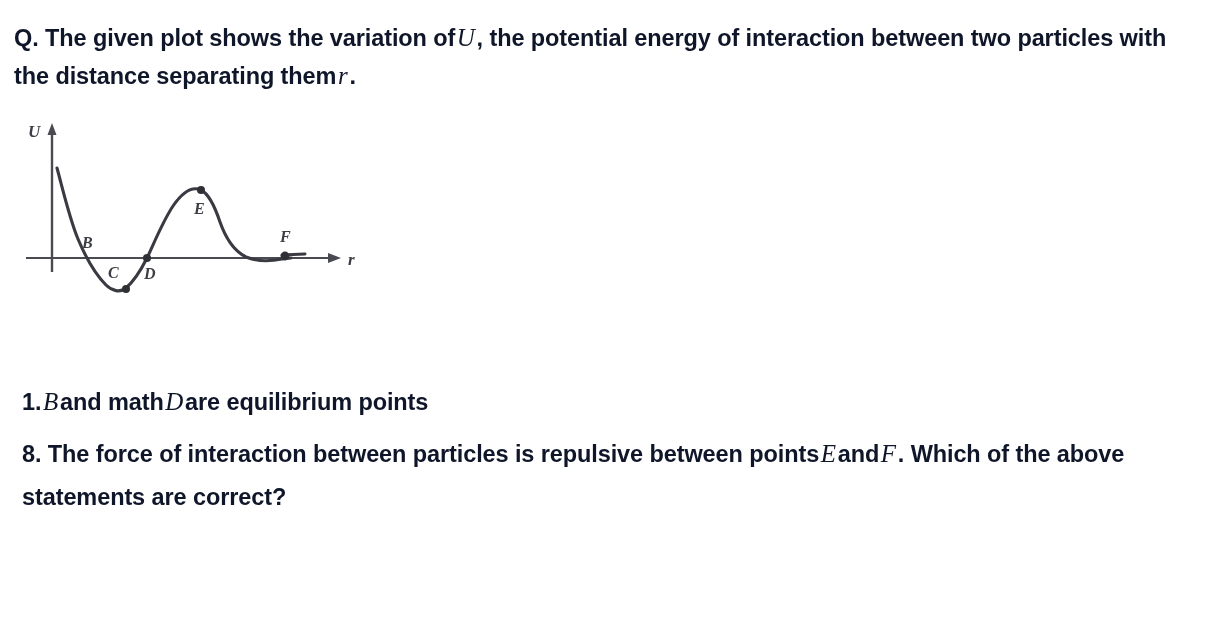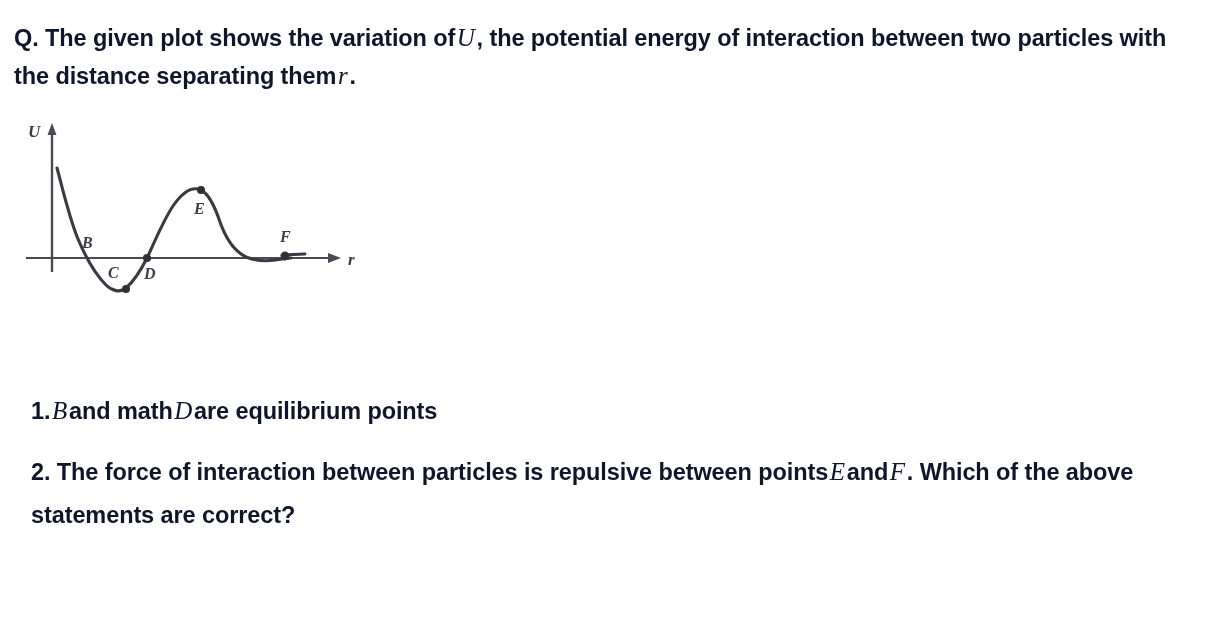--- a/index.html
+++ b/index.html
@@ -42,21 +42,21 @@
     left: 14px;
     top: 372px;
     width: 1186px;
     font-size: 23.5px;
     font-weight: 700;
     line-height: 43px;
     letter-spacing: -0.1px;
     color: #0f1629;
   }
   .statement {
-    margin: 17px;
+    margin: 8px;
     padding: 0;
   }
 
   
   .mathvar {
     font-family: "Liberation Serif", "DejaVu Serif", serif;
     font-style: italic;
     font-weight: 400;
     font-size: 25px;
     padding: 0 1.5px;
@@ -143,18 +143,18 @@
 
   <div class="statements">
 
     <p class="statement">
       <span>1.</span><span class="mathvar">B</span><span>and math</span><span class="mathvar">D</span><span>are equilibrium points</span>
     </p>
 
 
 
     <p class="statement">
-      <span>2. The force of interaction between particles is repulsive between points</span><span class="mathvar">E</span><span>and</span><span class="mathvar">F</span><span>. Which of the above statements are correct?</span>
+      <span>8. The force of interaction between particles is repulsive between points</span><span class="mathvar">E</span><span>and</span><span class="mathvar">F</span><span>. Which of the above statements are correct?</span>
     </p>
 
   </div>
 
 </div>
 
 </body></html>

